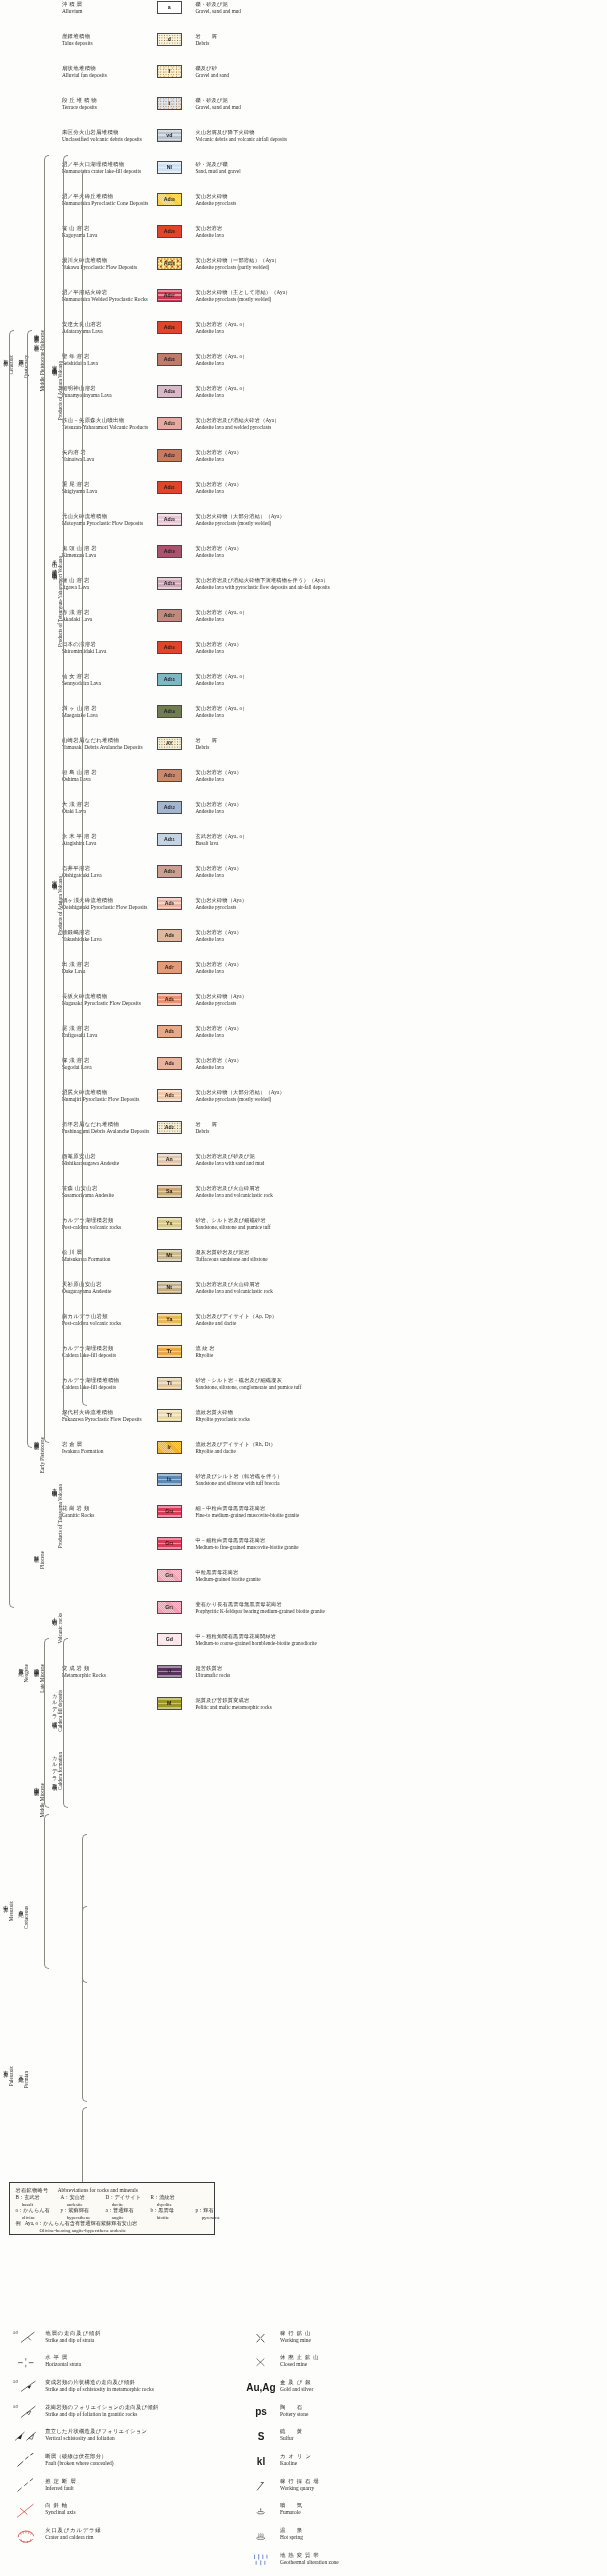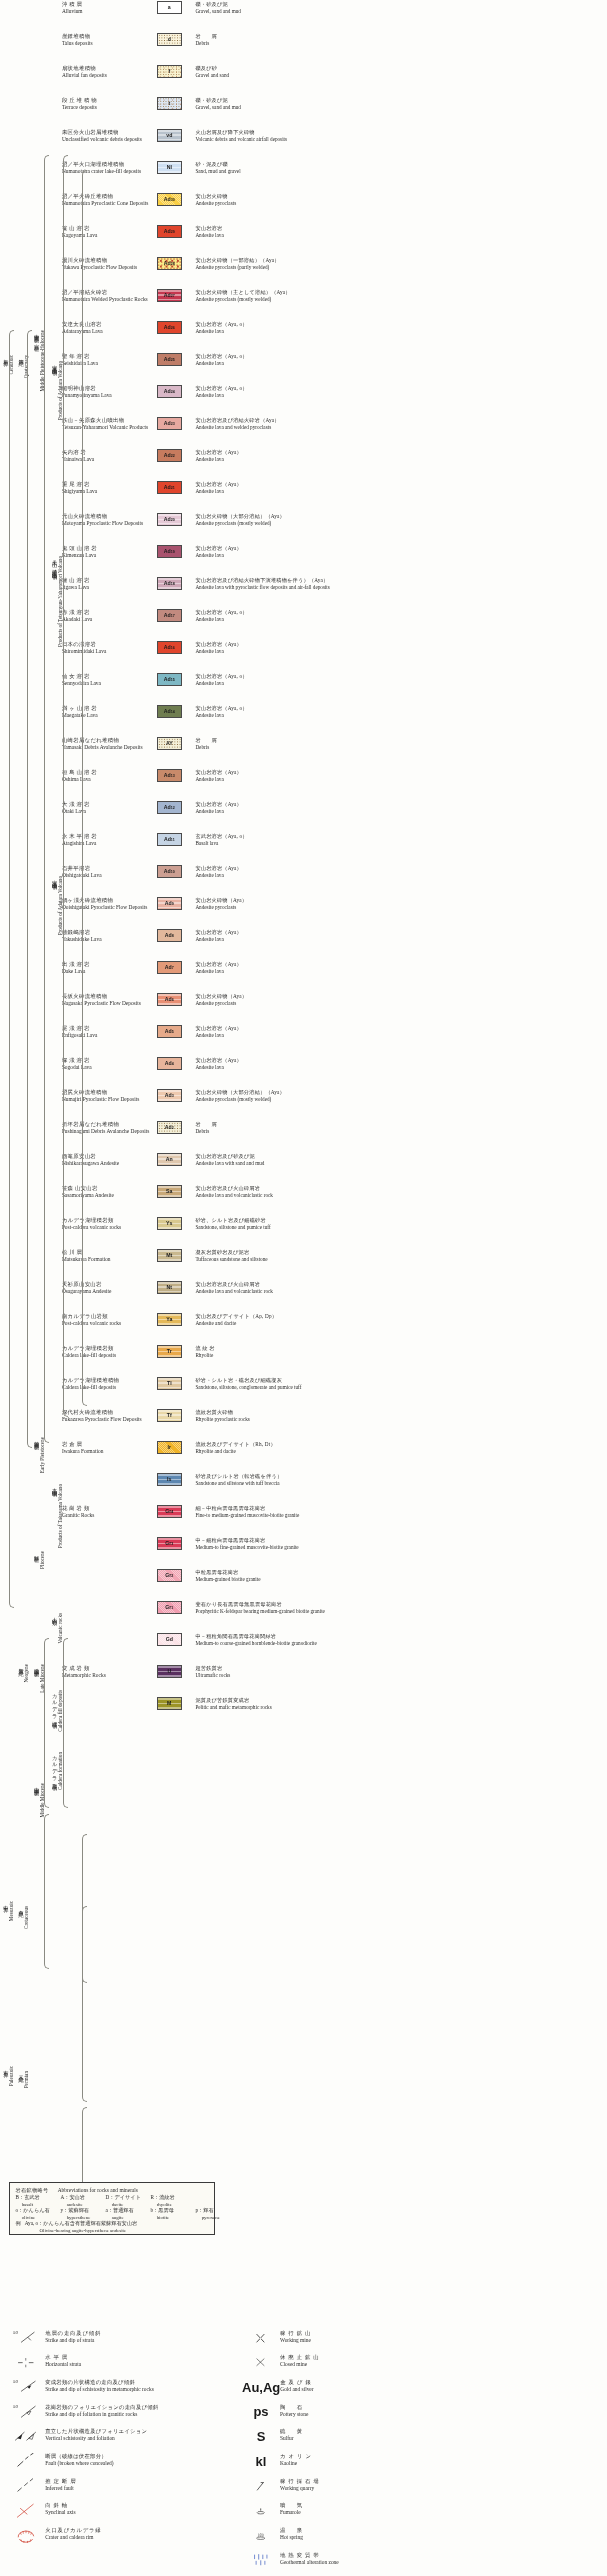--- a/index.html
+++ b/index.html
@@ -141,21 +141,21 @@
     position:relative;
   }
   .symtxt { flex:1 1 auto; padding-top:0.5px; }
   .symtxt .jpp { font-size:5.4px; letter-spacing:0.8px; line-height:1.3; white-space:nowrap;}
   .symtxt .jpp.tight { letter-spacing:0.2px; }
   .symtxt .enn { font-size:5.4px; line-height:1.3; white-space:nowrap;}
   #symcolL { position:absolute; left:7.2px; top:0; width:216px; }
   #symcolR { position:absolute; left:242px; top:0; width:216px; }
   .mcode {
     font-family:"Liberation Sans", sans-serif;
-    font-size:13px; font-weight:bold; color:#1a1a1a;
+    font-size:10px; font-weight:bold; color:#1a1a1a;
   }
 </style>
 </head>
 <body>
 
 <div id="legend">
     <div class="row" style="min-height: 32px;">
       <div class="c-era"></div>
       <div class="c-sys"></div>
       <div class="c-ser"></div>

